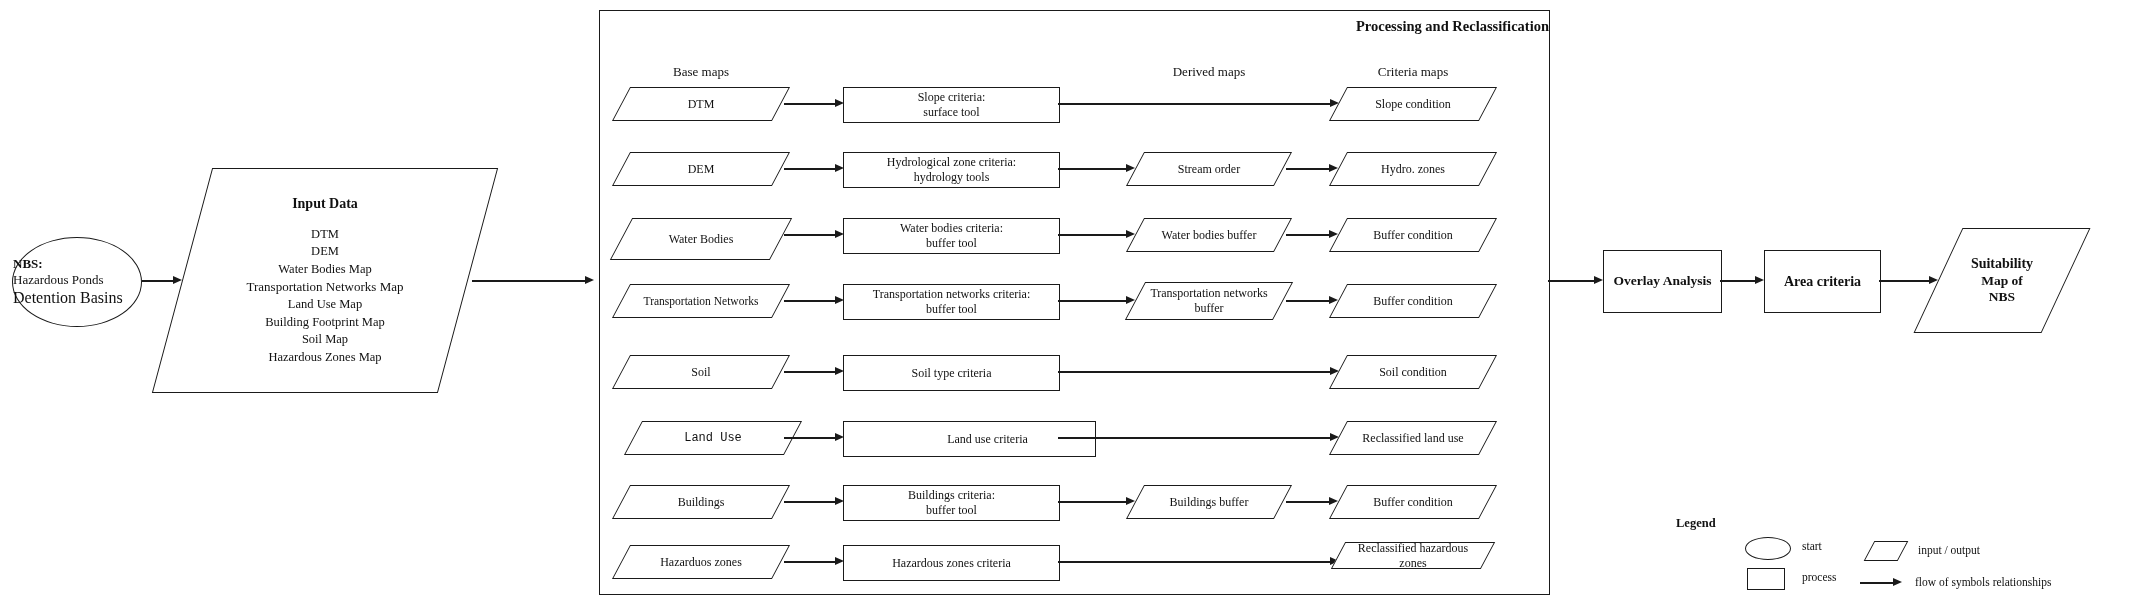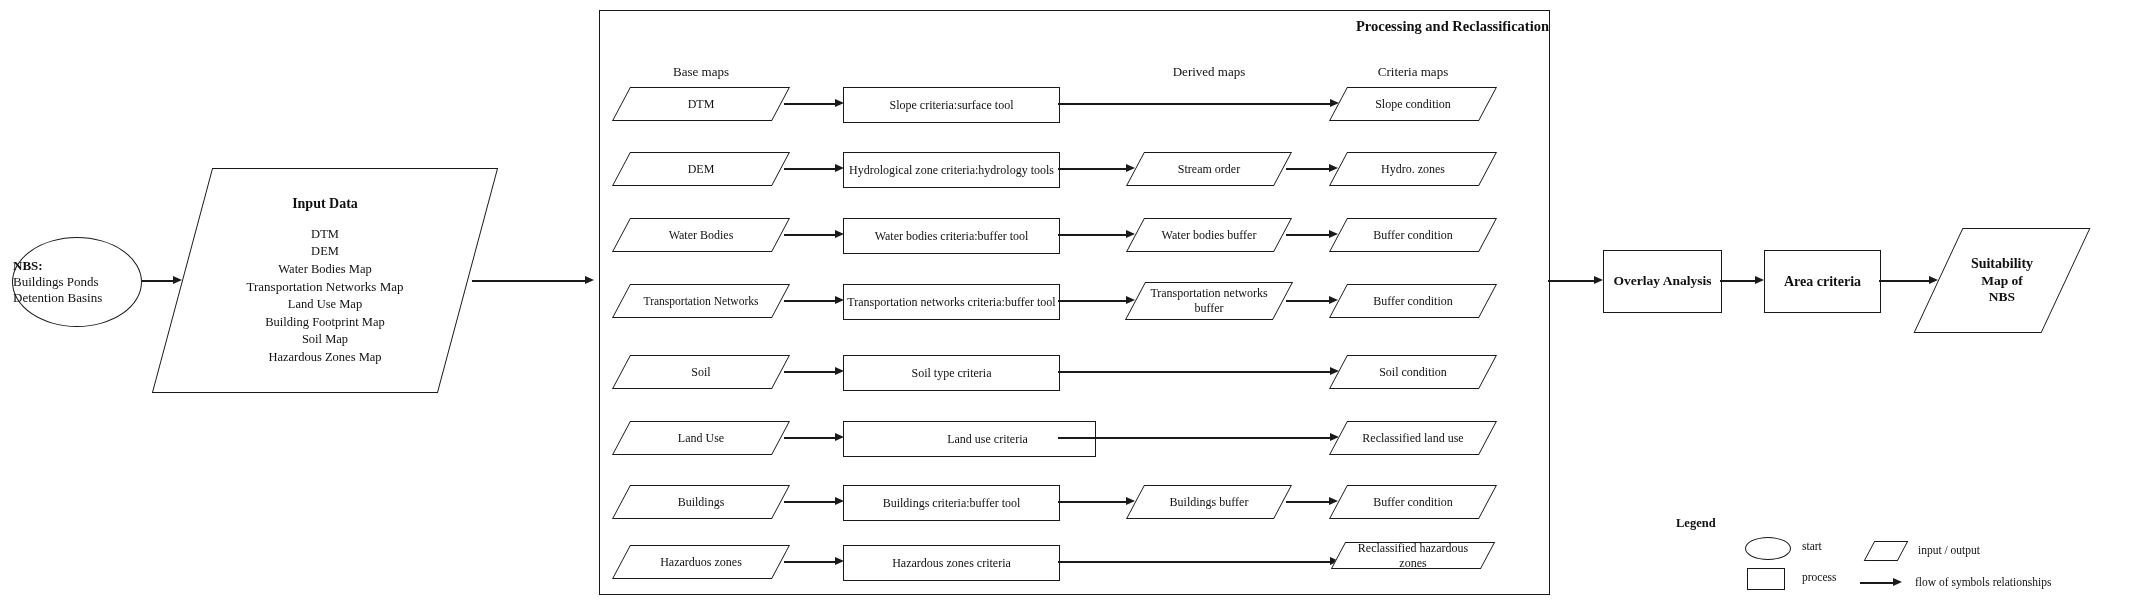--- a/index.html
+++ b/index.html
@@ -9,21 +9,21 @@
     font-family:"Liberation Serif","DejaVu Serif",serif; color:#111;
     overflow:hidden;
   }
   .abs{position:absolute;}
   
   .pgram{position:absolute; display:flex; flex-direction:column; align-items:center; justify-content:center; text-align:center;}
   .pgram::before{content:""; position:absolute; inset:0; border:1.6px solid var(--line); transform:skewX(-28deg); background:#fff;}
   .pgram.skew15::before{transform:skewX(-15deg);}
   .pgram.skew25::before{transform:skewX(-25deg);}
   .pgram > *{position:relative;}
-  .pbox{position:absolute; border:1.6px solid var(--line); background:#fff; display:flex; flex-direction:row; align-items:center; justify-content:center; text-align:center;}
+  .pbox{position:absolute; border:1.6px solid var(--line); background:#fff; display:flex; flex-direction:column; align-items:center; justify-content:center; text-align:center;}
   .ellipse{position:absolute; border:1.6px solid var(--line); border-radius:50%; background:#fff; display:flex; flex-direction:column; align-items:flex-start; justify-content:center; text-align:center;}
   .nl{display:block; line-height:1.22;}
   .node-txt{font-size:12px;}
   .bold{font-weight:bold;}
   
   .arrow{position:absolute; height:1.7px; background:var(--line);}
   .arrow::after{content:""; position:absolute; right:-9px; top:calc(50% - 4.6px);
     border-left:9px solid var(--line); border-top:4.6px solid transparent; border-bottom:4.6px solid transparent;}
   
   .bigbox{position:absolute; border:1.6px solid var(--line);}
@@ -31,22 +31,22 @@
   .section-title{position:absolute; width:100%; text-align:right; font-weight:bold; font-size:14.5px;}
   .legend-label{position:absolute; font-size:11.5px;}
 </style>
 </head>
 <body>
 
 <div id="stage">
 
   <div class="ellipse node-txt" style="left:12px; top:237px; width:128px; height:88px;">
     <span class="nl bold" style="font-size:13px;">NBS:</span>
-    <span class="nl" style="font-size:13px;">Buildings Ponds</span>
-    <span class="nl" style="font-size:13px;">Detention Basins</span>
+    <span class="nl" style="font-size:13px;">Hazardous Ponds</span>
+    <span class="nl" style="font-size:16px;">Detention Basins</span>
   </div>
 
   <div class="arrow" style="left:142px; top:280px; width:31px;"></div>
 
   <div class="pgram skew15" style="left:182px; top:168px; width:286px; height:225px;">
     <span class="nl bold" style="font-size:14px; margin-bottom:14px;">Input Data</span>
     <span class="nl" style="font-size:12.5px; line-height:1.4;">DTM</span>
     <span class="nl" style="font-size:12.5px; line-height:1.4;">DEM</span>
     <span class="nl" style="font-size:12.5px; line-height:1.4;">Water Bodies Map</span>
     <span class="nl" style="font-size:13px; line-height:1.4;">Transportation Networks Map</span>
@@ -89,21 +89,21 @@
     </div>
     <div class="arrow" style="left:458px; top:157px; width:68px;"></div>
     <div class="pgram node-txt" style="left:535px; top:141px; width:148px; height:34px;">
       <span class="nl">Stream order</span>
     </div>
     <div class="arrow" style="left:686px; top:157px; width:43px;"></div>
     <div class="pgram node-txt" style="left:738px; top:141px; width:150px; height:34px;">
       <span class="nl">Hydro. zones</span>
     </div>
 
-    <div class="pgram node-txt" style="left:21px; top:207px; width:160px; height:34px;text-align:right;">
+    <div class="pgram node-txt" style="left:21px; top:207px; width:160px; height:42px;text-align:right;">
       <span class="nl">Water Bodies</span>
     </div>
     <div class="arrow" style="left:184px; top:223px; width:51px;"></div>
     <div class="pbox node-txt" style="left:243px; top:207px; width:215px; height:34px;">
       <span class="nl">Water bodies criteria:</span>
       <span class="nl">buffer tool</span>
     </div>
     <div class="arrow" style="left:458px; top:223px; width:68px;"></div>
     <div class="pgram node-txt" style="left:535px; top:207px; width:148px; height:34px;">
       <span class="nl">Water bodies buffer</span>
@@ -136,21 +136,21 @@
     </div>
     <div class="arrow" style="left:184px; top:360px; width:51px;"></div>
     <div class="pbox node-txt" style="left:243px; top:344px; width:215px; height:34px;">
       <span class="nl">Soil type criteria</span>
     </div>
     <div class="arrow" style="left:458px; top:360px; width:272px;"></div>
     <div class="pgram node-txt" style="left:738px; top:344px; width:150px; height:34px;">
       <span class="nl">Soil condition</span>
     </div>
 
-    <div class="pgram node-txt" style="left:21px; top:410px; width:160px; height:34px;">
+    <div class="pgram node-txt" style="left:33px; top:410px; width:160px; height:34px;font-family:Liberation Mono, monospace;">
       <span class="nl">Land Use</span>
     </div>
     <div class="arrow" style="left:184px; top:426px; width:51px;"></div>
     <div class="pbox node-txt" style="left:243px; top:410px; width:215px; height:34px;padding-left:36px;">
       <span class="nl">Land use criteria</span>
     </div>
     <div class="arrow" style="left:458px; top:426px; width:272px;"></div>
     <div class="pgram node-txt" style="left:738px; top:410px; width:150px; height:34px;">
       <span class="nl">Reclassified land use</span>
     </div>

